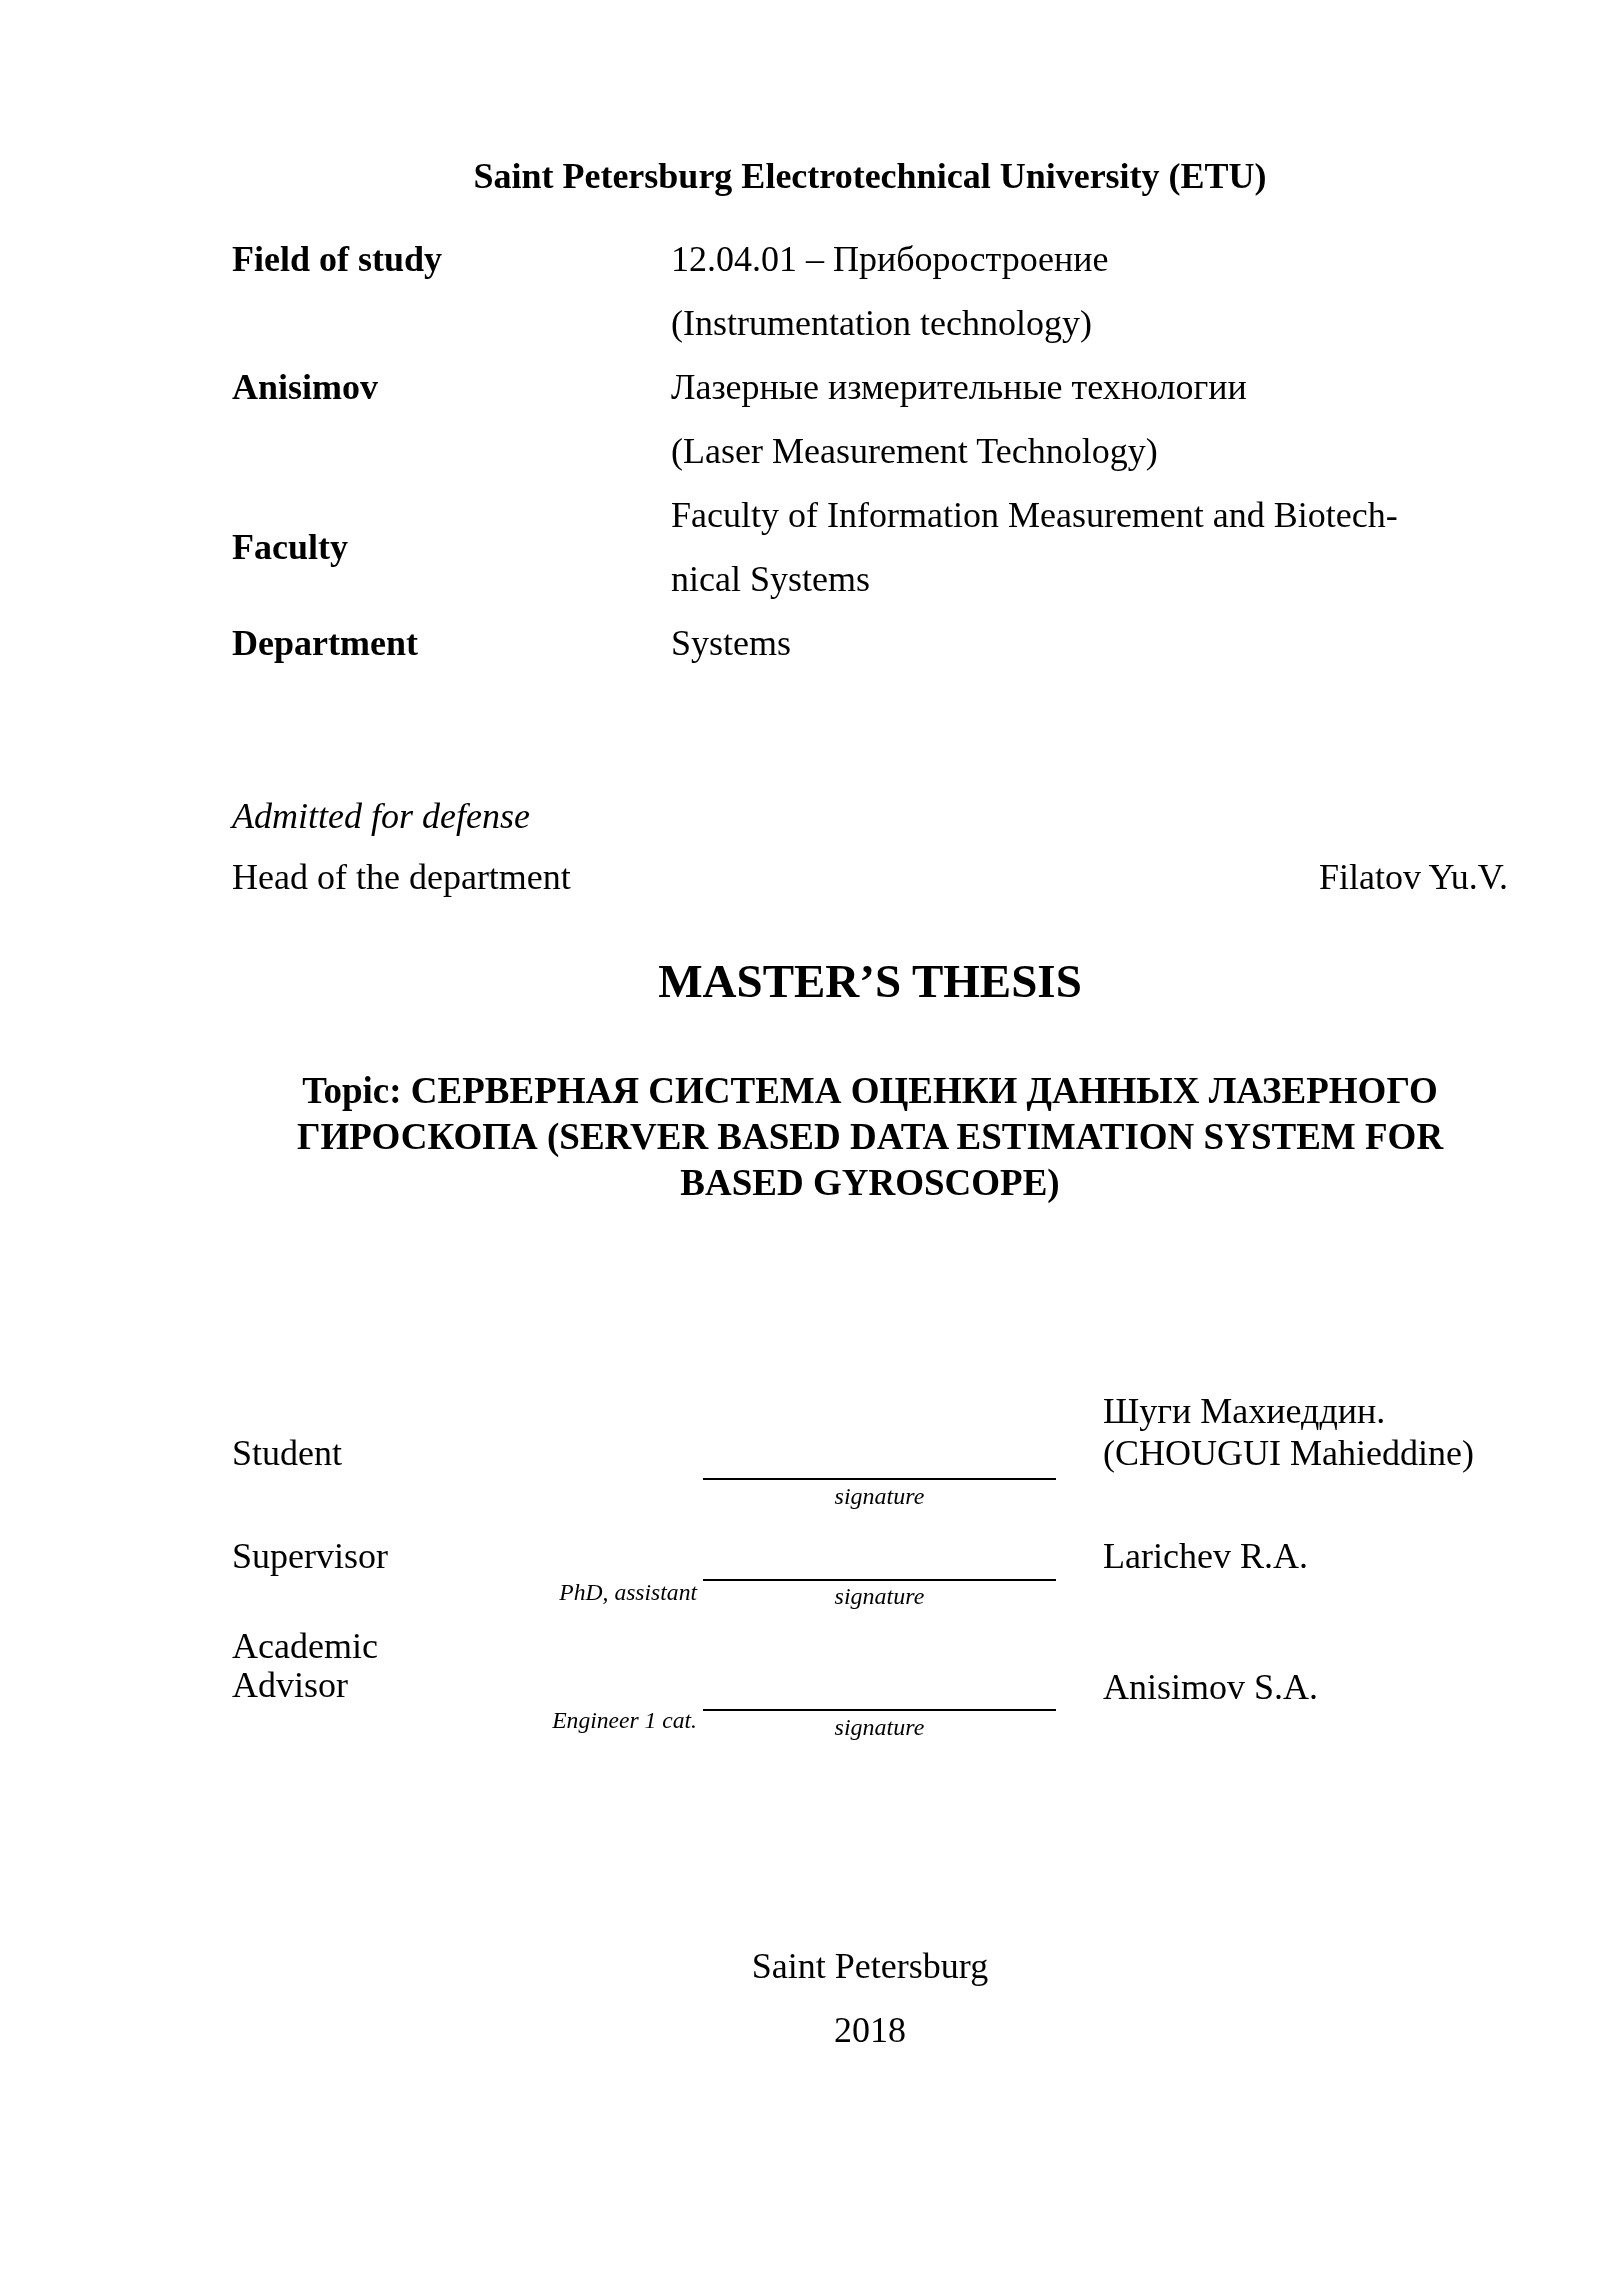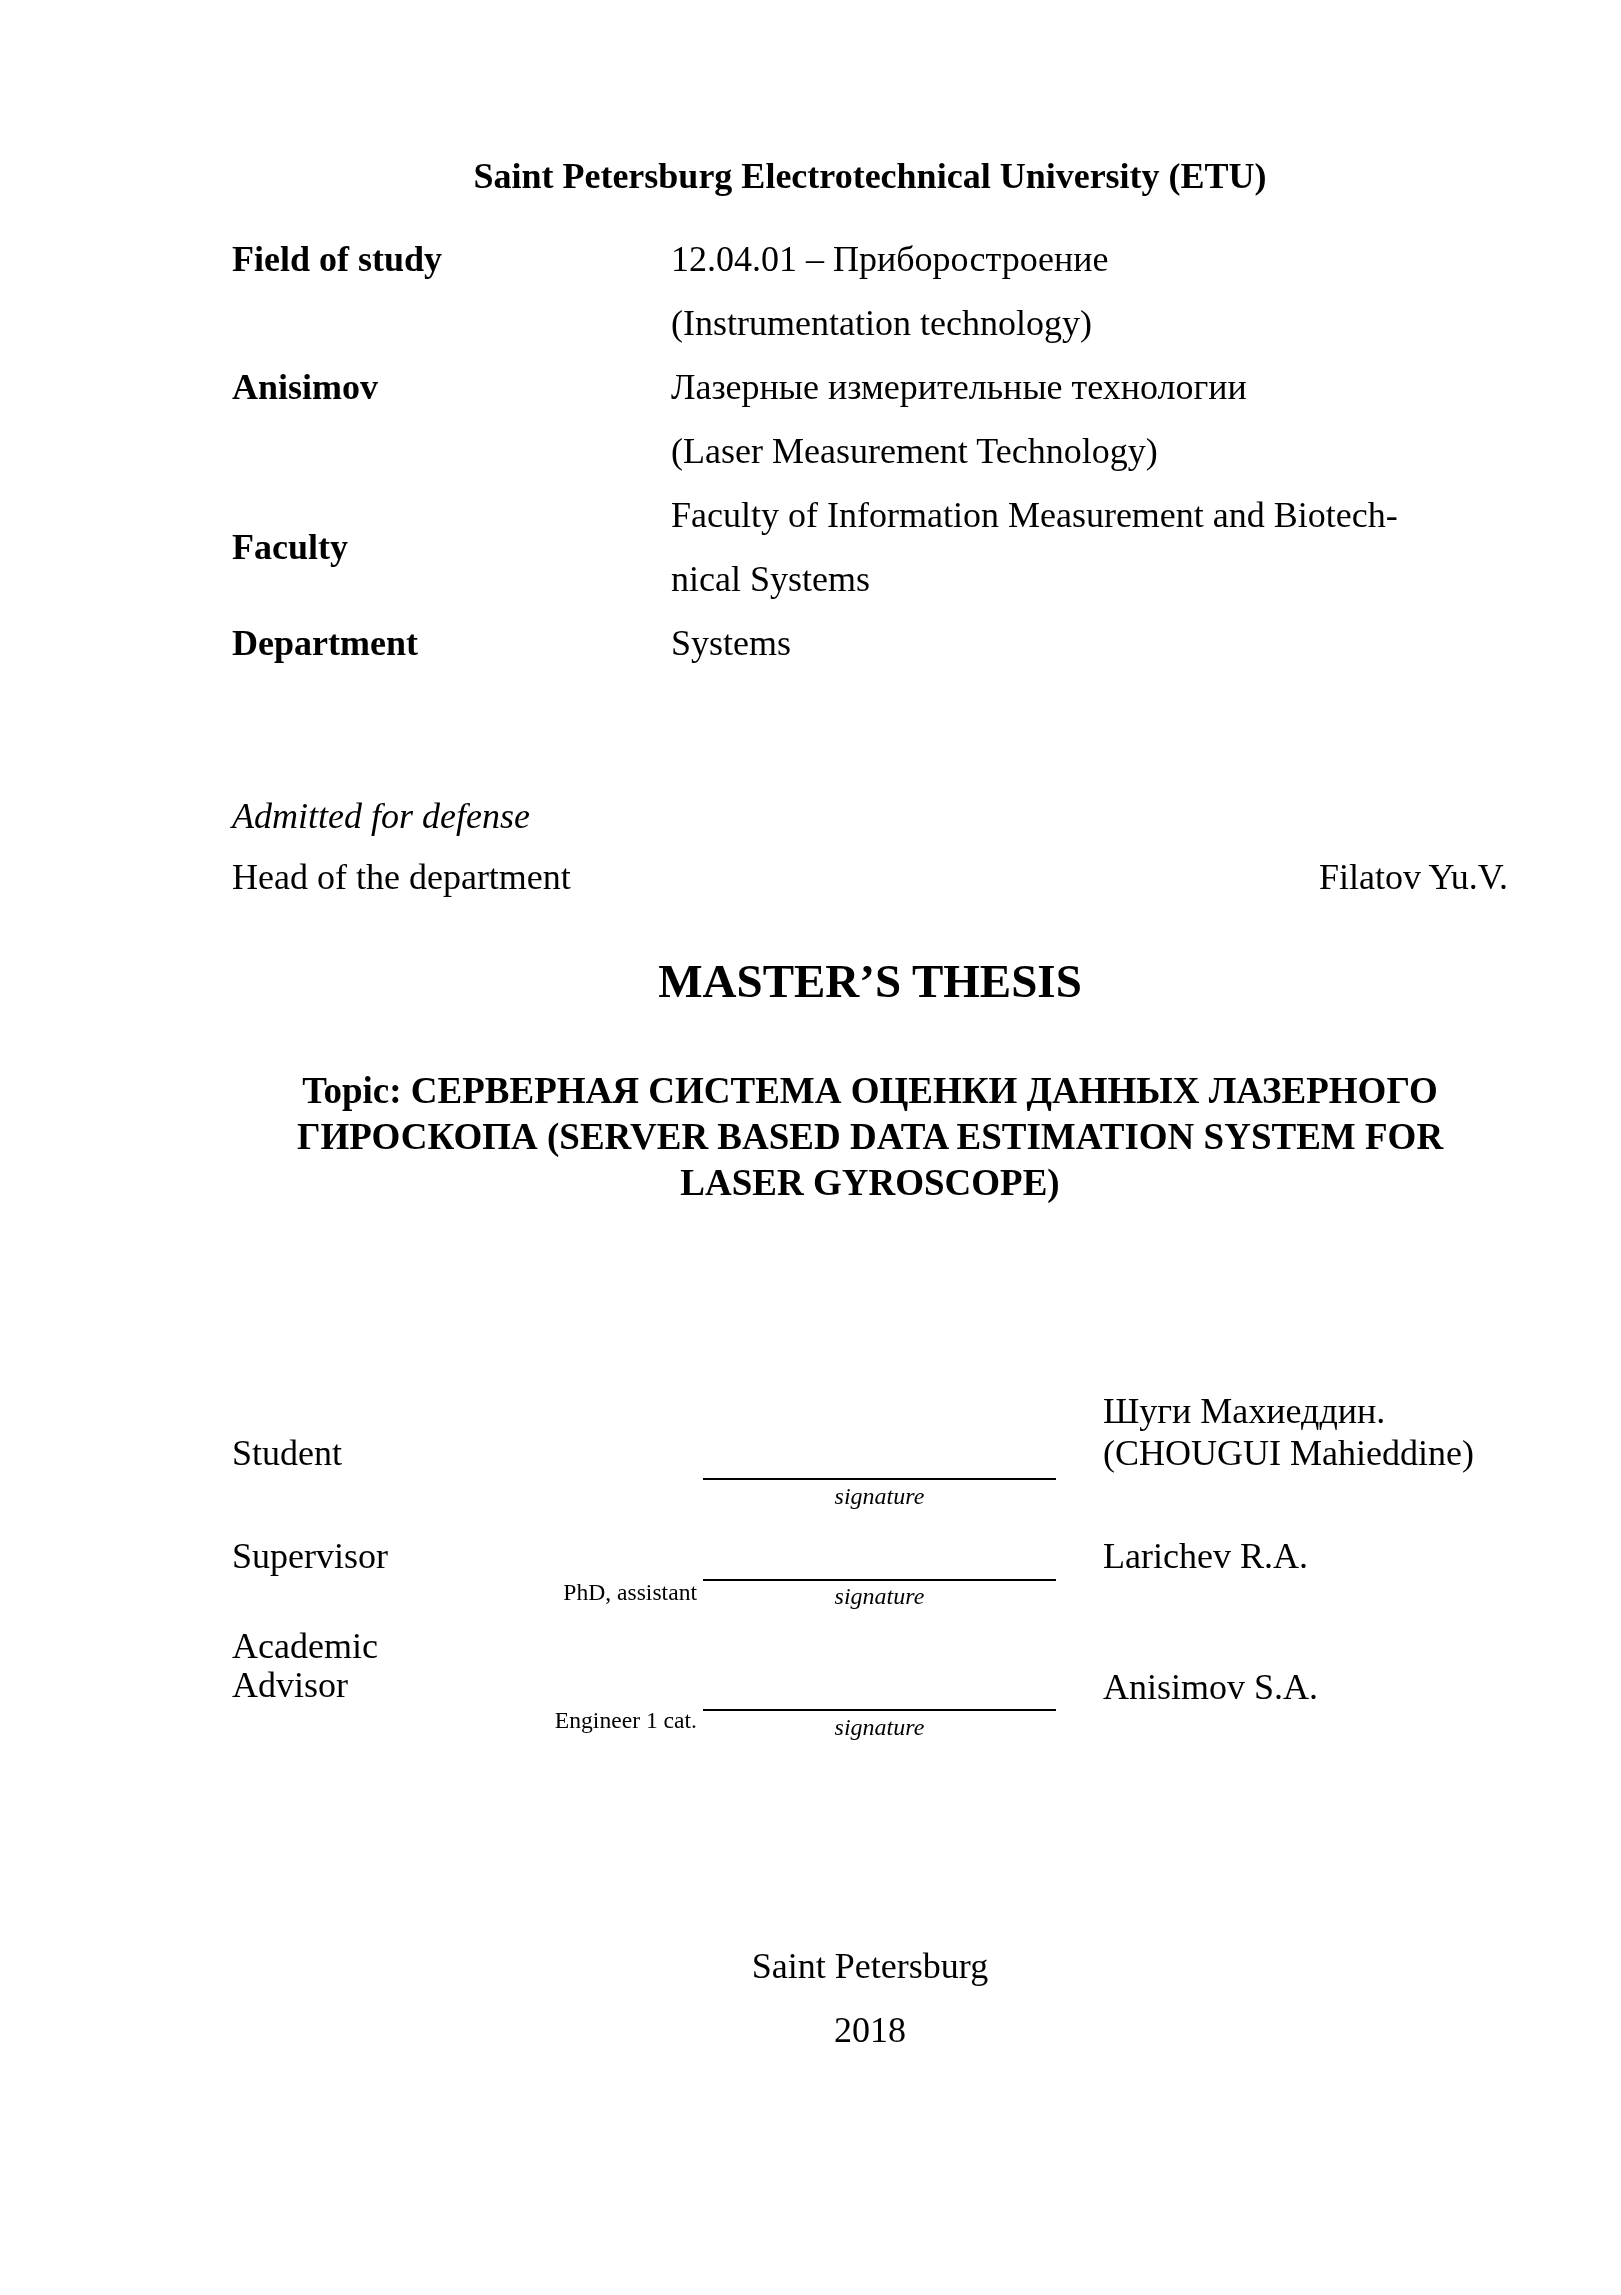--- a/index.html
+++ b/index.html
@@ -50,21 +50,21 @@
   .sig-line{
     position:absolute;left:471px;width:353px;height:0;
     border-top:2.4px solid #000;
   }
   .sig-caption{
     position:absolute;left:471px;width:353px;
     text-align:center;font-style:italic;font-size:24px;line-height:27px;
   }
   .sig-qual{
     position:absolute;left:0;width:465px;
-    text-align:right;font-size:23.6px;line-height:27px;white-space:nowrap;
+    text-align:right;font-style:italic;font-size:23.6px;line-height:27px;white-space:nowrap;
   }
 
   .footer{
     position:absolute;top:1934px;left:0;width:100%;
     text-align:center;line-height:64px;
   }
 </style>
 </head>
 <body>
 
@@ -108,21 +108,21 @@
     <div class="head-row">
       <span>Head of the department</span>
       <span>Filatov Yu.V.</span>
     </div>
 
     <div class="m-title">MASTER’S THESIS</div>
 
     <div class="topic">
       <div>Topic: СЕРВЕРНАЯ СИСТЕМА ОЦЕНКИ ДАННЫХ ЛАЗЕРНОГО</div>
       <div>ГИРОСКОПА (SERVER BASED DATA ESTIMATION SYSTEM FOR</div>
-      <div>LASER GYROSCOPE)</div>
+      <div>BASED GYROSCOPE)</div>
     </div>
 
     <div class="abs" style="top:1391px;left:871px;">Шуги Махиеддин.</div>
     <div class="abs" style="top:1433px;left:0;">Student</div>
     <div class="abs" style="top:1433px;left:871px;">(CHOUGUI Mahieddine)</div>
     <div class="sig-line" style="top:1478px;"></div>
     <div class="sig-caption" style="top:1483px;">signature</div>
 
     <div class="abs" style="top:1536px;left:0;">Supervisor</div>
     <div class="abs" style="top:1536px;left:871px;">Larichev R.A.</div>

